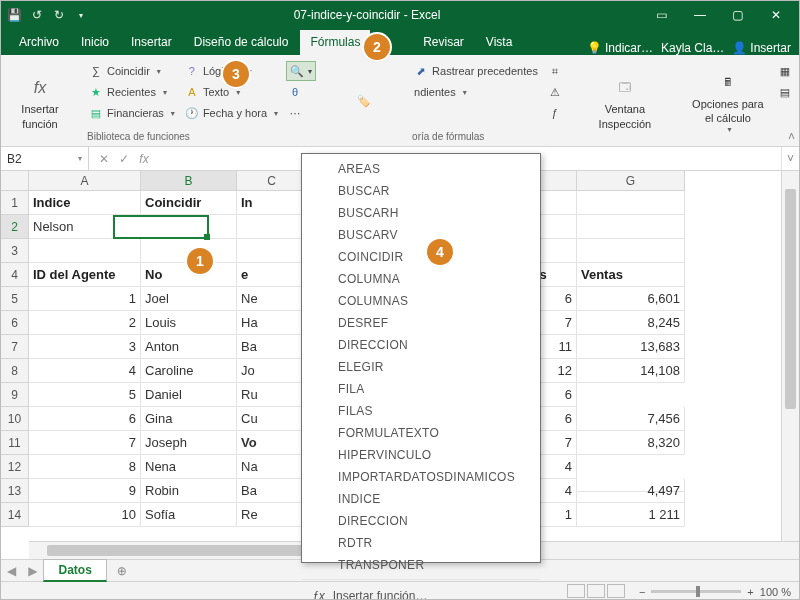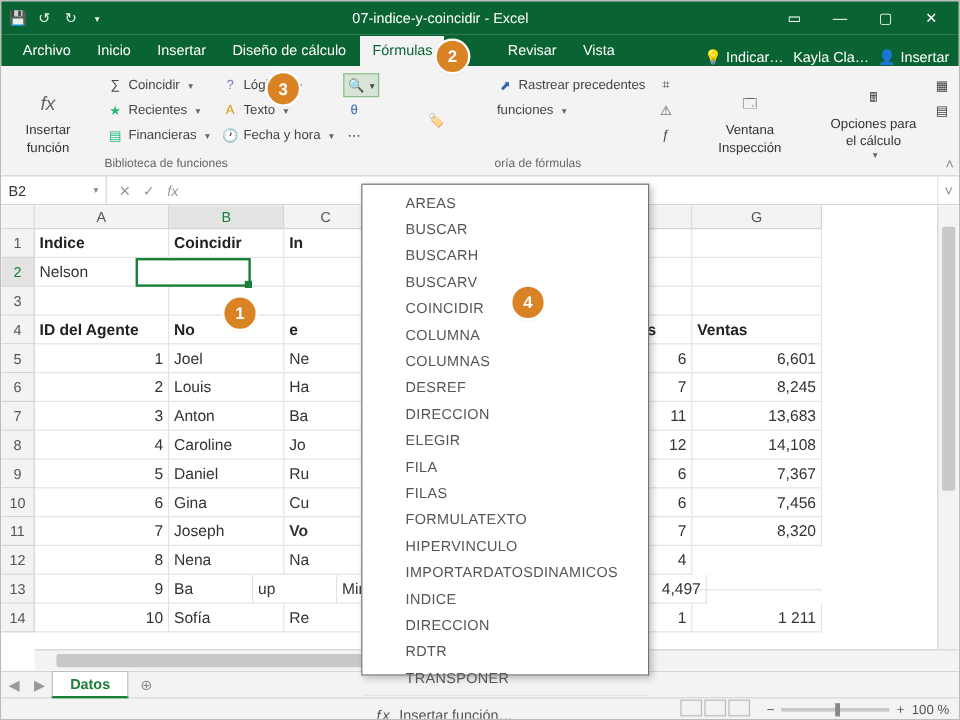--- a/index.html
+++ b/index.html
@@ -187,21 +187,21 @@
   </div>
   <div class="sep"></div>
   <div class="group" style="align-items:flex-start;">
     <div class="body">
       <div class="col">
         <div class="smallrow">
             <span class="ic" style="color:#36a;">⬈</span>
             <span>Rastrear precedentes</span>
           </div>
         <div class="smallrow drop">
-            <span>funciones</span>
+            <span>ndientes</span>
           </div>
         <div class="smallrow"></div>
       </div>
       <div class="col">
         <div class="smallrow">
             <span class="ic">⌗</span>
           </div>
         <div class="smallrow">
             <span class="ic">⚠</span>
           </div>
@@ -357,21 +357,20 @@
         <div class="cell rt" style="width: 92px;">12</div>
         <div class="cell rt" style="width: 108px;">14,108</div>
       </div>
       <div class="row">
         <div class="cell rt" style="width: 112px;">5</div>
         <div class="cell" style="width: 96px;">Daniel</div>
         <div class="cell" style="width: 70px;">Ru</div>
         <div class="cell" style="width: 70px;"></div>
         <div class="cell" style="width: 108px;">París</div>
         <div class="cell rt" style="width: 92px;">6</div>
-        <div class="cell rt" style="width: 108px;">7,367</div>
       </div>
       <div class="row">
         <div class="cell rt" style="width: 112px;">6</div>
         <div class="cell" style="width: 96px;">Gina</div>
         <div class="cell" style="width: 70px;">Cu</div>
         <div class="cell" style="width: 70px;"></div>
         <div class="cell" style="width: 108px;">Minneapolis</div>
         <div class="cell rt" style="width: 92px;">6</div>
         <div class="cell rt" style="width: 108px;">7,456</div>
       </div>
@@ -388,20 +387,21 @@
         <div class="cell rt" style="width: 112px;">8</div>
         <div class="cell" style="width: 96px;">Nena</div>
         <div class="cell" style="width: 70px;">Na</div>
         <div class="cell" style="width: 70px;"></div>
         <div class="cell" style="width: 108px;">París</div>
         <div class="cell rt" style="width: 92px;">4</div>
         <div class="cell rt" style="width: 108px; margin-top: 36px;">4,369</div>
       </div>
       <div class="row">
         <div class="cell rt" style="width: 112px;">9</div>
+        <div class="cell" style="width: 96px;">Robin</div>
         <div class="cell" style="width: 70px;">Ba</div>
         <div class="cell" style="width: 70px;">up</div>
         <div class="cell" style="width: 108px;">Minneapolis</div>
         <div class="cell rt" style="width: 92px;">4</div>
         <div class="cell rt" style="width: 108px;">4,497</div>
       </div>
       <div class="row">
         <div class="cell rt" style="width: 112px;">10</div>
         <div class="cell" style="width: 96px;">Sofía</div>
         <div class="cell" style="width: 70px;">Re</div>

